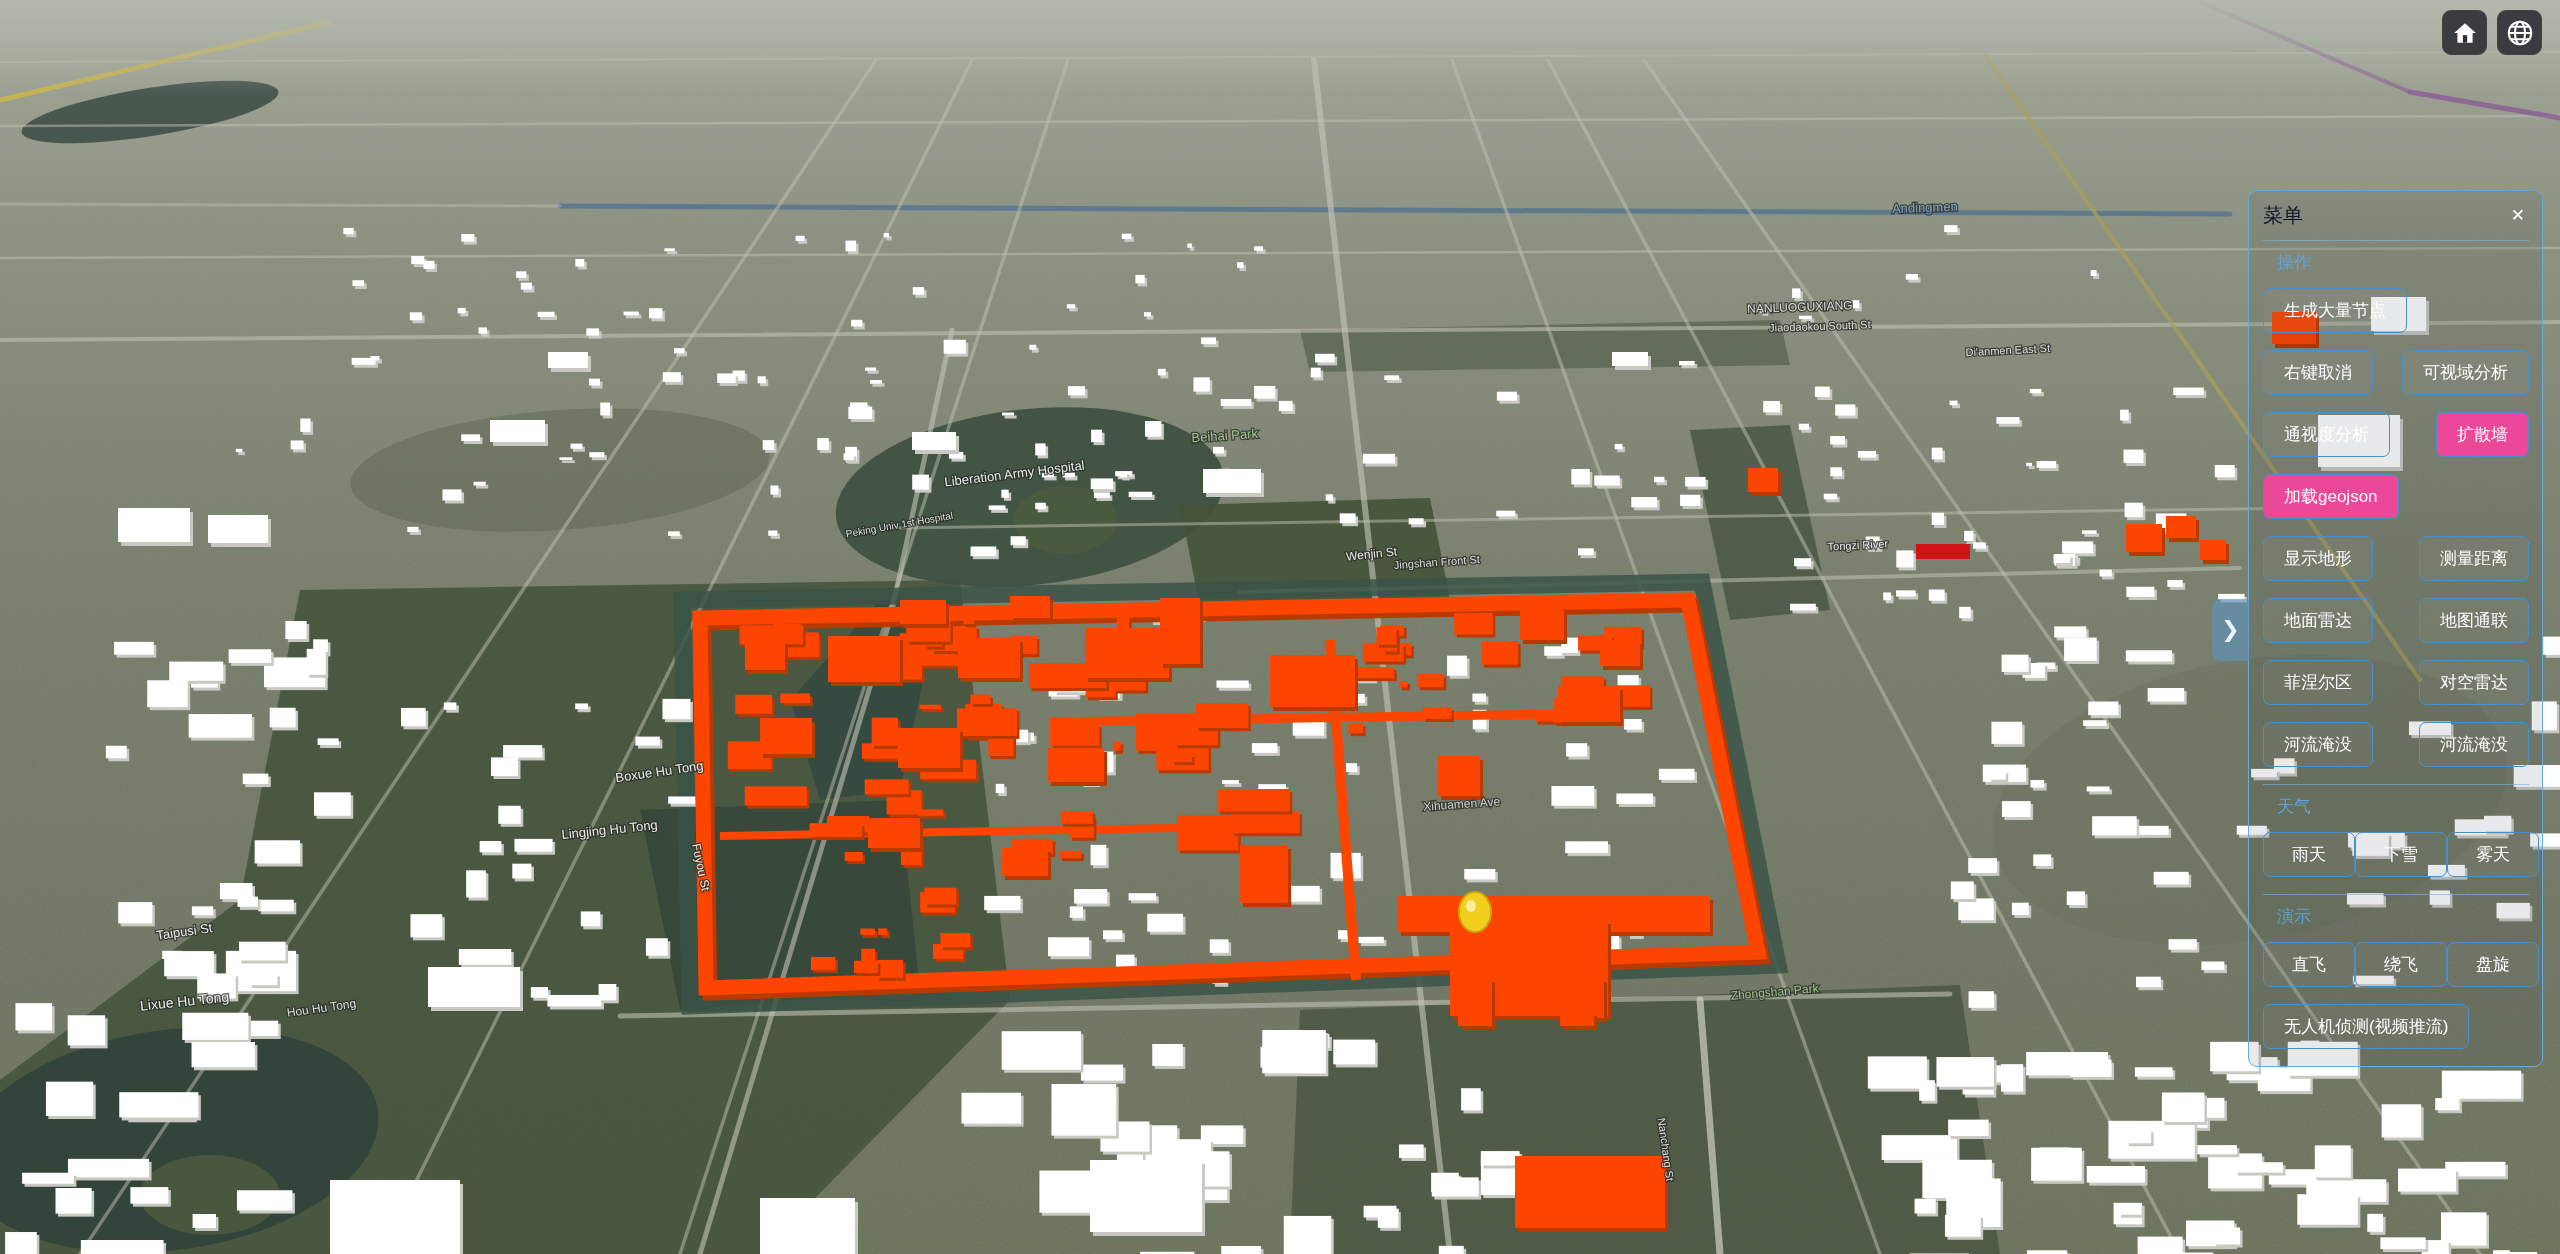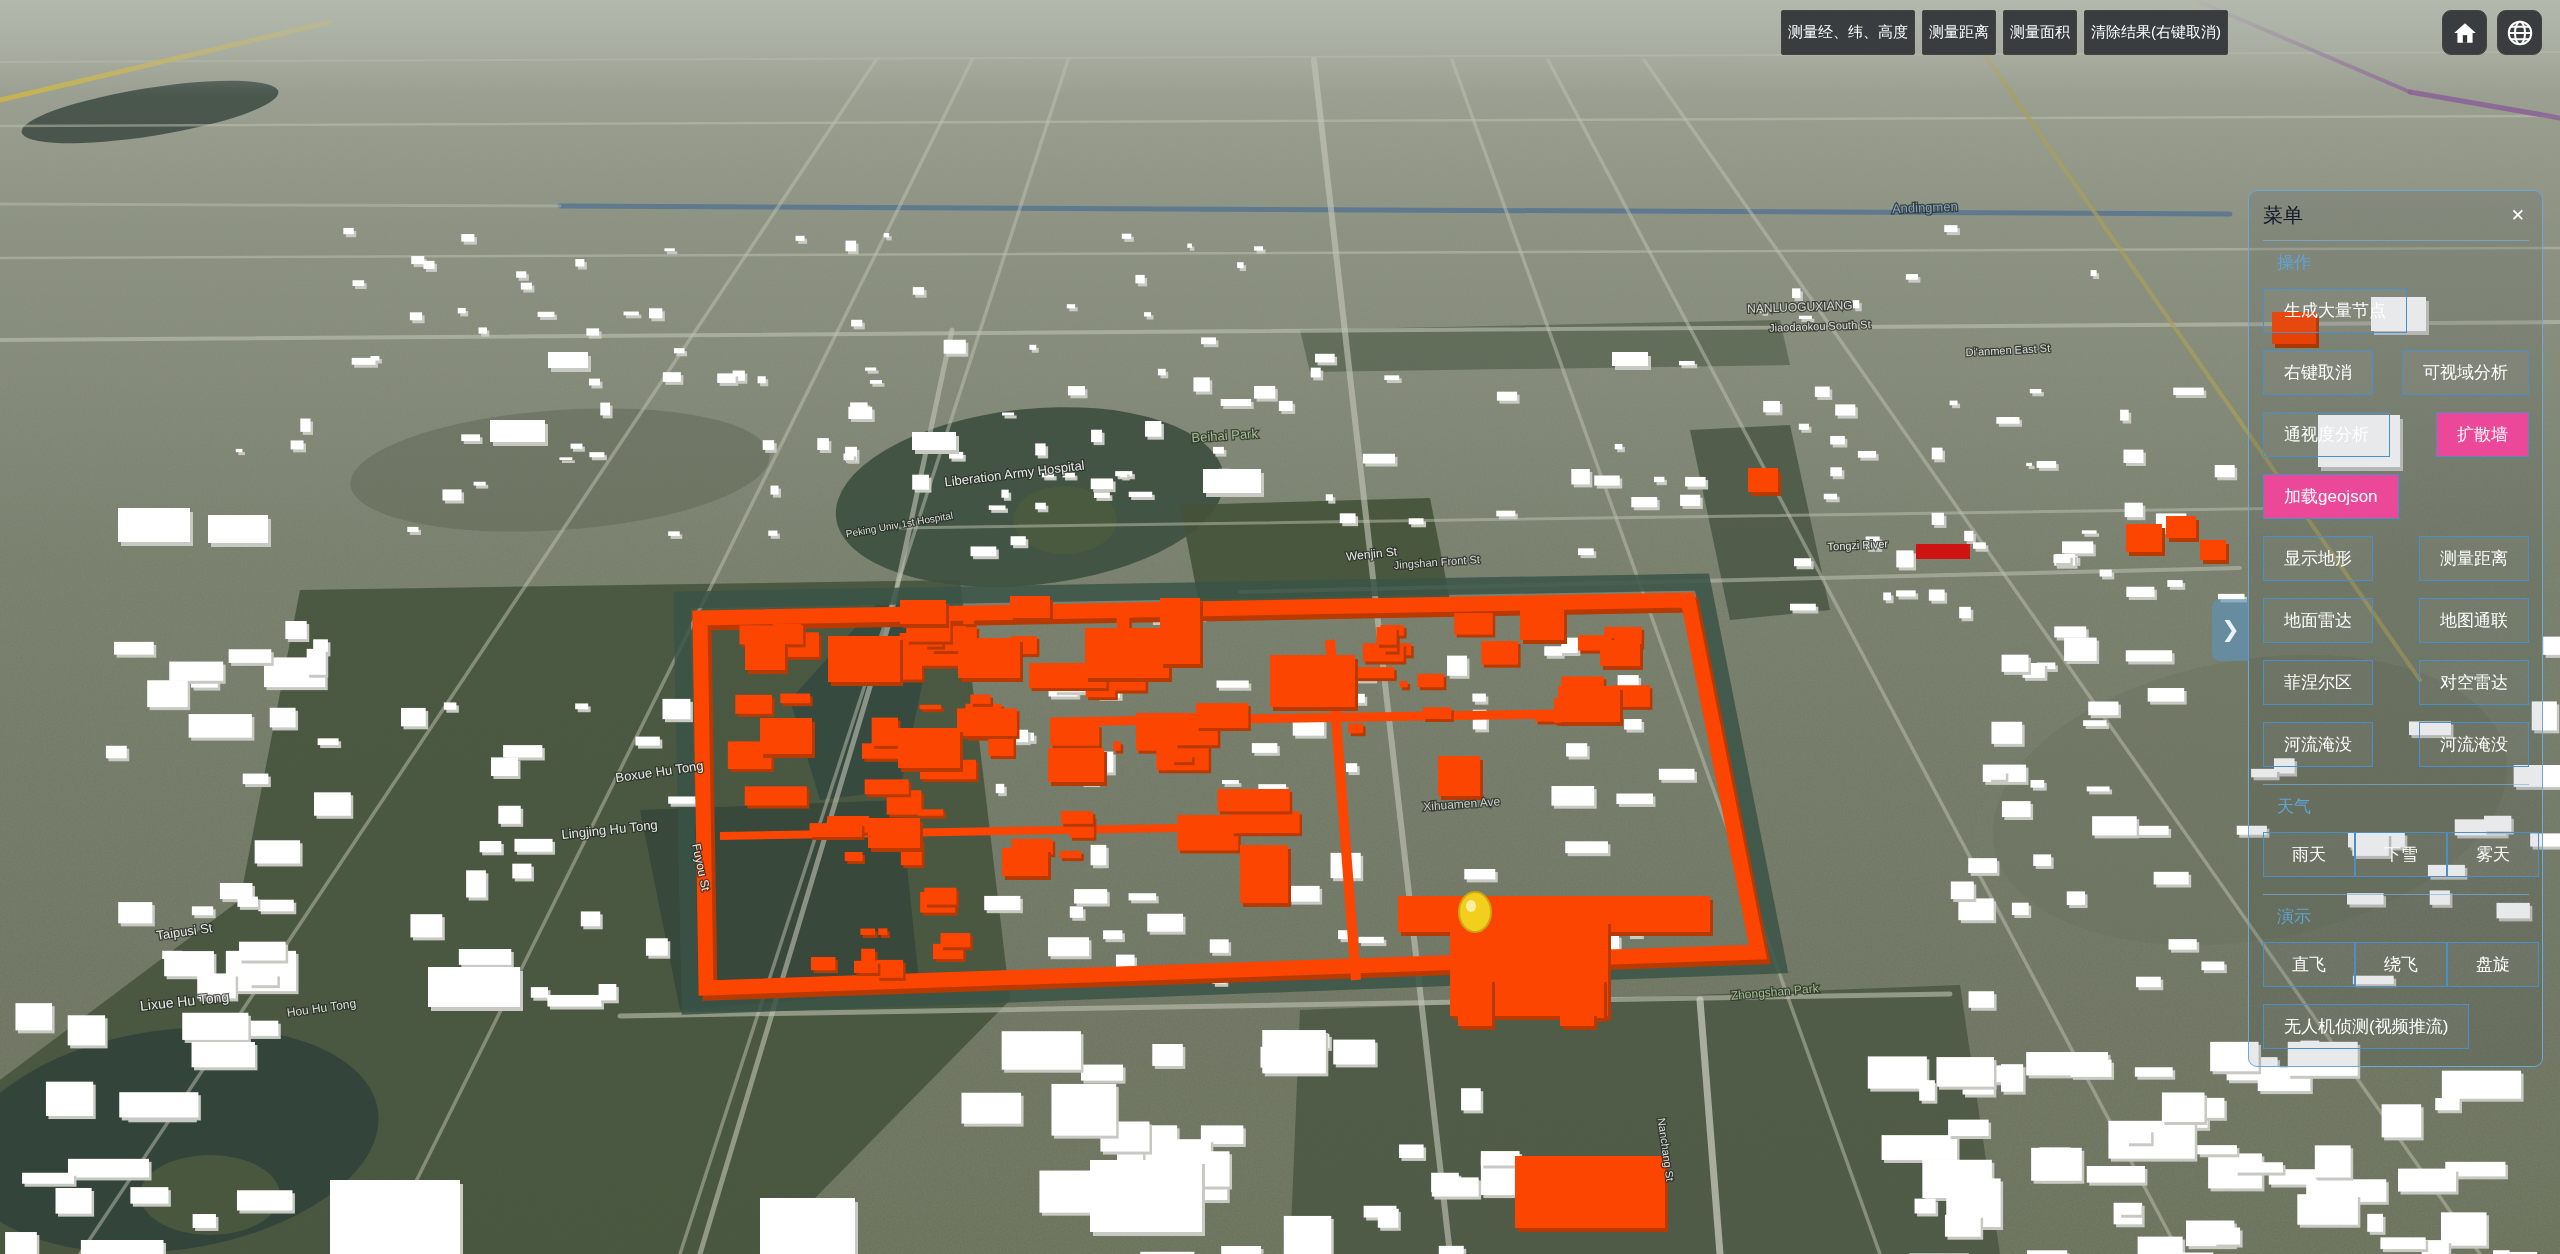--- a/index.html
+++ b/index.html
@@ -20,21 +20,21 @@
   .panel{position:absolute;left:2248px;top:190px;width:295px;height:877px;box-sizing:border-box;
     border:1px solid #6aa9dc;border-radius:9px;background:rgba(25,35,45,.10);z-index:30;
     padding:11px 13px 0 14px;color:#fff;}
   .panel-head{display:flex;align-items:center;justify-content:space-between;}
   .panel-title{font-size:20px;color:#0f172a;}
   .panel-close{font-size:17px;color:#fff;cursor:pointer;line-height:1;padding:2px 4px;font-weight:bold;}
   .pdivider{border:none;border-top:1px solid rgba(120,180,230,.65);margin:11px 0 10px 0;}
   .sec-label{color:#5ea4d9;font-size:17px;margin:2px 0 14px 14px;}
   .mrow{display:flex;justify-content:space-between;margin-bottom:17px;}
   .mrow.single{justify-content:flex-start;}
-  .mbtn{box-sizing:border-box;border:1px solid #4a90c8;border-radius:0;background:rgba(255,255,255,.04);
+  .mbtn{box-sizing:border-box;border:1px solid #4a90c8;border-radius:7px;background:rgba(255,255,255,.04);
     color:#fff;font-size:17px;height:45px;display:flex;align-items:center;justify-content:center;
     padding:0 20px;white-space:nowrap;cursor:pointer;}
   .mbtn.pad2{padding:0 28px;}
   .mbtn.active{background:#ec4899;border-color:#4a8fc7;}
   .collapse-tab{position:absolute;left:-37px;top:408px;width:37px;height:62px;
     background:rgba(90,150,200,.55);border-radius:8px 0 0 8px;display:flex;align-items:center;
     justify-content:center;color:#eaf3fb;font-size:22px;cursor:pointer;}
 </style>
 </head>
 <body>
@@ -1176,26 +1176,20 @@
         <text x="1662" y="1150" fill="#dddddd" font-size="11" font-family="&quot;Liberation Sans&quot;,&quot;DejaVu Sans&quot;,sans-serif" text-anchor="middle" paint-order="stroke" stroke="rgba(40,45,38,0.75)" stroke-width="2.5" transform="rotate(82 1662 1150)">Nanchang St</text>
         <text x="1775" y="996" fill="#9fc08f" font-size="12" font-family="&quot;Liberation Sans&quot;,&quot;DejaVu Sans&quot;,sans-serif" text-anchor="middle" paint-order="stroke" stroke="rgba(40,45,38,0.75)" stroke-width="2.5" transform="rotate(-5 1775 996)">Zhongshan Park</text>
         <text x="1925" y="212" fill="#7fa3cc" font-size="13" font-family="&quot;Liberation Sans&quot;,&quot;DejaVu Sans&quot;,sans-serif" text-anchor="middle" paint-order="stroke" stroke="rgba(40,45,38,0.75)" stroke-width="2.5" transform="rotate(-2 1925 212)">Andingmen</text>
         <text x="1800" y="311" fill="#d8d8d8" font-size="12" font-family="&quot;Liberation Sans&quot;,&quot;DejaVu Sans&quot;,sans-serif" text-anchor="middle" paint-order="stroke" stroke="rgba(40,45,38,0.75)" stroke-width="2.5" transform="rotate(-2 1800 311)">NANLUOGUXIANG</text>
         <text x="1820" y="330" fill="#dddddd" font-size="11" font-family="&quot;Liberation Sans&quot;,&quot;DejaVu Sans&quot;,sans-serif" text-anchor="middle" paint-order="stroke" stroke="rgba(40,45,38,0.75)" stroke-width="2.5" transform="rotate(-2 1820 330)">Jiaodaokou South St</text>
         <text x="2008" y="354" fill="#dddddd" font-size="11" font-family="&quot;Liberation Sans&quot;,&quot;DejaVu Sans&quot;,sans-serif" text-anchor="middle" paint-order="stroke" stroke="rgba(40,45,38,0.75)" stroke-width="2.5" transform="rotate(-3 2008 354)">Di'anmen East St</text>
       </g>
     <rect x="0" y="0" width="2560" height="95" fill="url(#haze)"></rect>
   </svg>
 
-  <div class="toolbar measure" id="measure-toolbar">
-      <div class="tbtn">测量经、纬、高度</div>
-      <div class="tbtn">测量距离</div>
-      <div class="tbtn">测量面积</div>
-      <div class="tbtn">清除结果(右键取消)</div>
-    </div>
 
   <div class="toolbar icons">
     <div class="ibtn">
       <span>
         <svg width="26" height="26" viewBox="0 0 24 24">
           <path d="M12 3 L22 12 L19 12 L19 21 L5 21 L5 12 L2 12 Z" fill="#fff"></path>
           <rect x="10" y="14" width="4" height="7" fill="#303336"></rect>
         </svg>
       </span>
     </div>

